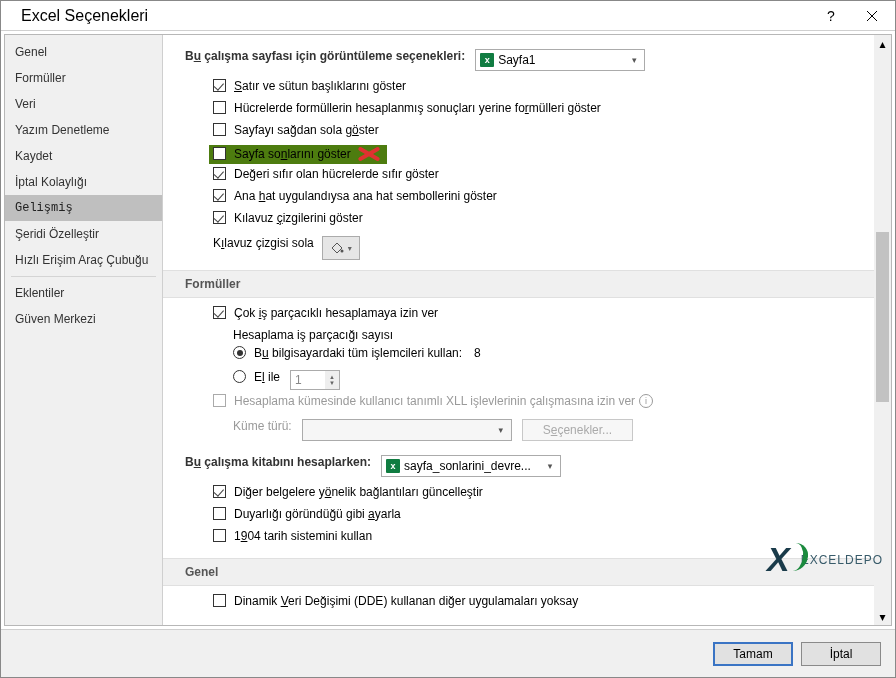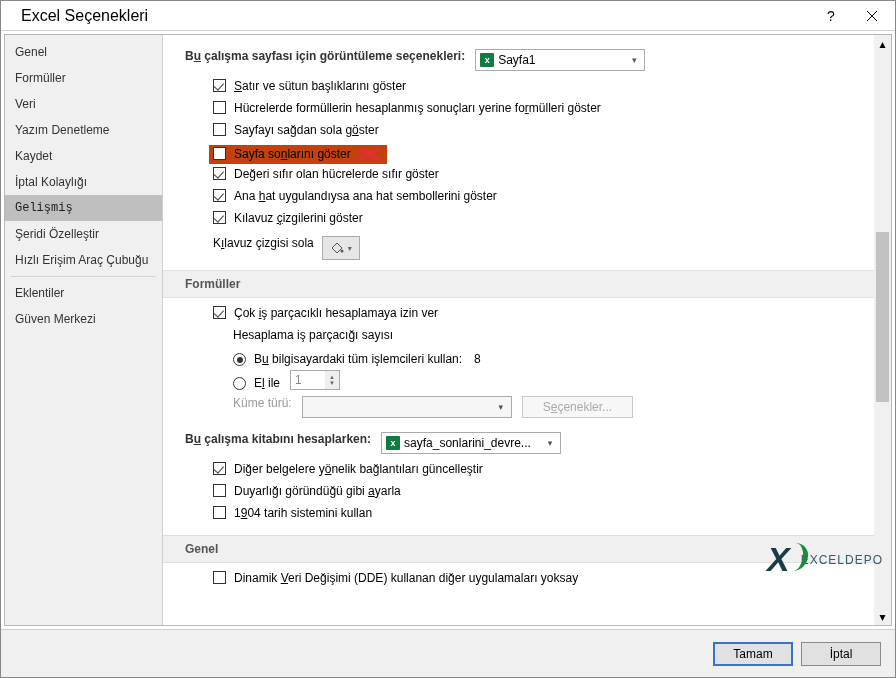--- a/index.html
+++ b/index.html
@@ -22,30 +22,30 @@
   .scrollbar .thumb { position: absolute; top: 180px; width: 13px; left: 2px; height: 170px; background: #c2c2c2; }
   .row { display: flex; align-items: flex-start; margin-bottom: 8px; }
   .section-label { font-weight: bold; color: #333; }
   .combo { height: 22px; border: 1px solid #ababab; background: #fff; display: inline-flex; align-items: center; padding: 0 2px 0 4px; }
   .combo .drop { width: 16px; text-align: center; font-size: 9px; color: #555; }
   .excel-icon { width: 14px; height: 14px; background: #107c41; display: inline-flex; align-items: center; justify-content: center; color: #fff; font-size: 9px; font-weight: bold; margin-right: 4px; border-radius: 1px; }
   .checkrow { display: flex; margin: 3px 0 3px 28px; min-height: 19px; }
   .checkbox { width: 13px; height: 13px; border: 1px solid #333; margin-right: 8px; display: inline-flex; align-items: center; justify-content: center; background: #fff; flex-shrink: 0; }
   .checkbox.checked::after { content: ""; width: 8px; height: 5px; border-left: 1.6px solid #444; border-bottom: 1.6px solid #444; transform: rotate(-48deg) translate(0,-1px); }
   .checkbox.disabled { border-color: #aaa; }
-  .checkrow.highlight { background: #c2410c; padding: 2px 4px 2px 0; margin-left: 24px; width: 178px; }
+  .checkrow.highlight { background: #4d7c0f; padding: 2px 4px 2px 0; margin-left: 24px; width: 178px; }
   .checkrow.highlight .checkbox { margin-left: 4px; }
   .underline { text-decoration: underline; text-decoration-thickness: 1px; }
   .colorbtn { width: 38px; height: 24px; border: 1px solid #ababab; background: #e6e6e6; display: inline-flex; align-items: center; justify-content: center; margin-left: 8px; }
   .colorbtn svg { width: 14px; height: 14px; }
   .colorbtn .drop { font-size: 8px; color: #666; margin-left: 4px; }
   .group-header { background: #f0f0f0; padding: 6px 8px; font-weight: bold; color: #555; margin: 10px -16px 8px -22px; border-top: 1px solid #e0e0e0; border-bottom: 1px solid #e0e0e0; padding-left: 22px;}
   .radio { width: 13px; height: 13px; border: 1px solid #333; border-radius: 50%; margin-right: 8px; display: inline-flex; align-items: center; justify-content: center; flex-shrink: 0; }
   .radio.checked::after { content: ""; width: 6px; height: 6px; background: #333; border-radius: 50%; }
-  .subrow { margin-left: 48px; display: flex; align-items: flex-end; margin-bottom: 4px; min-height: 20px; }
+  .subrow { margin-left: 48px; display: flex; align-items: flex-start; margin-bottom: 4px; min-height: 20px; }
   .spinner { width: 50px; height: 20px; border: 1px solid #ababab; display: inline-flex; align-items: center; padding: 0 4px; margin-left: 10px; position: relative; background: #fff; color: #888;}
   .spinner .spin { position: absolute; right: 0; top: 0; bottom: 0; width: 14px; background: #eee; display: flex; flex-direction: column; align-items: center; justify-content: center; font-size: 6px; color: #666; }
   .disabled-text { color: #9a9a9a; }
   .infoicon { width: 14px; height: 14px; border: 1px solid #9a9a9a; border-radius: 50%; display: inline-flex; align-items: center; justify-content: center; font-size: 9px; color: #9a9a9a; margin-left: 4px;}
   .btn-disabled { border: 1px solid #c8c8c8; background: #f7f7f7; color: #aaa; padding: 3px 20px; }
   .footer { height: 48px; border-top: 1px solid #cfcfcf; display: flex; align-items: center; justify-content: flex-end; padding: 0 14px; background: #f0f0f0; }
   .footer .btn { min-width: 80px; height: 24px; border: 1px solid #8a8a8a; background: #e1e1e1; display: flex; align-items: center; justify-content: center; margin-left: 8px; cursor: default; }
   .footer .btn.primary { border: 2px solid #3a74c4; }
   .watermark { position: absolute; right: 8px; bottom: 46px; display: flex; align-items: center; color: #385b6a; font-size: 22px; letter-spacing: 1px; pointer-events: none; }
   .watermark .xd { font-weight: bold; color: #1a3b4a; font-size: 34px; position: relative; margin-right: 2px; font-style: italic;}
@@ -155,20 +155,25 @@
         <span style="margin-left:12px">8</span>
       </div>
       <div class="subrow">
         <span class="radio"></span>
         <span><span>E</span><span class="underline">l</span><span> ile</span></span>
         <div class="spinner">
           <span>1</span>
           <span class="spin">▲<br>▼</span>
         </div>
       </div>
+      <div class="checkrow" style="margin-top:4px">
+        <span class="checkbox disabled"></span>
+        <span class="disabled-text">Hesaplama kümesinde kullanıcı tanımlı XLL işlevlerinin çalışmasına izin ver</span>
+        <span class="infoicon">i</span>
+      </div>
       <div class="row" style="margin-left:48px; margin-top:6px">
         <span class="disabled-text">Küme türü:</span>
         <div class="combo" style="width:210px; margin-left:10px; background:#f6f6f6">
           <span style="flex:1"></span>
           <span class="drop">▾</span>
         </div>
         <span style="width:10px"></span>
         <div class="btn-disabled">
           <span>S</span><span class="underline">e</span><span>çenekler...</span>
         </div>

